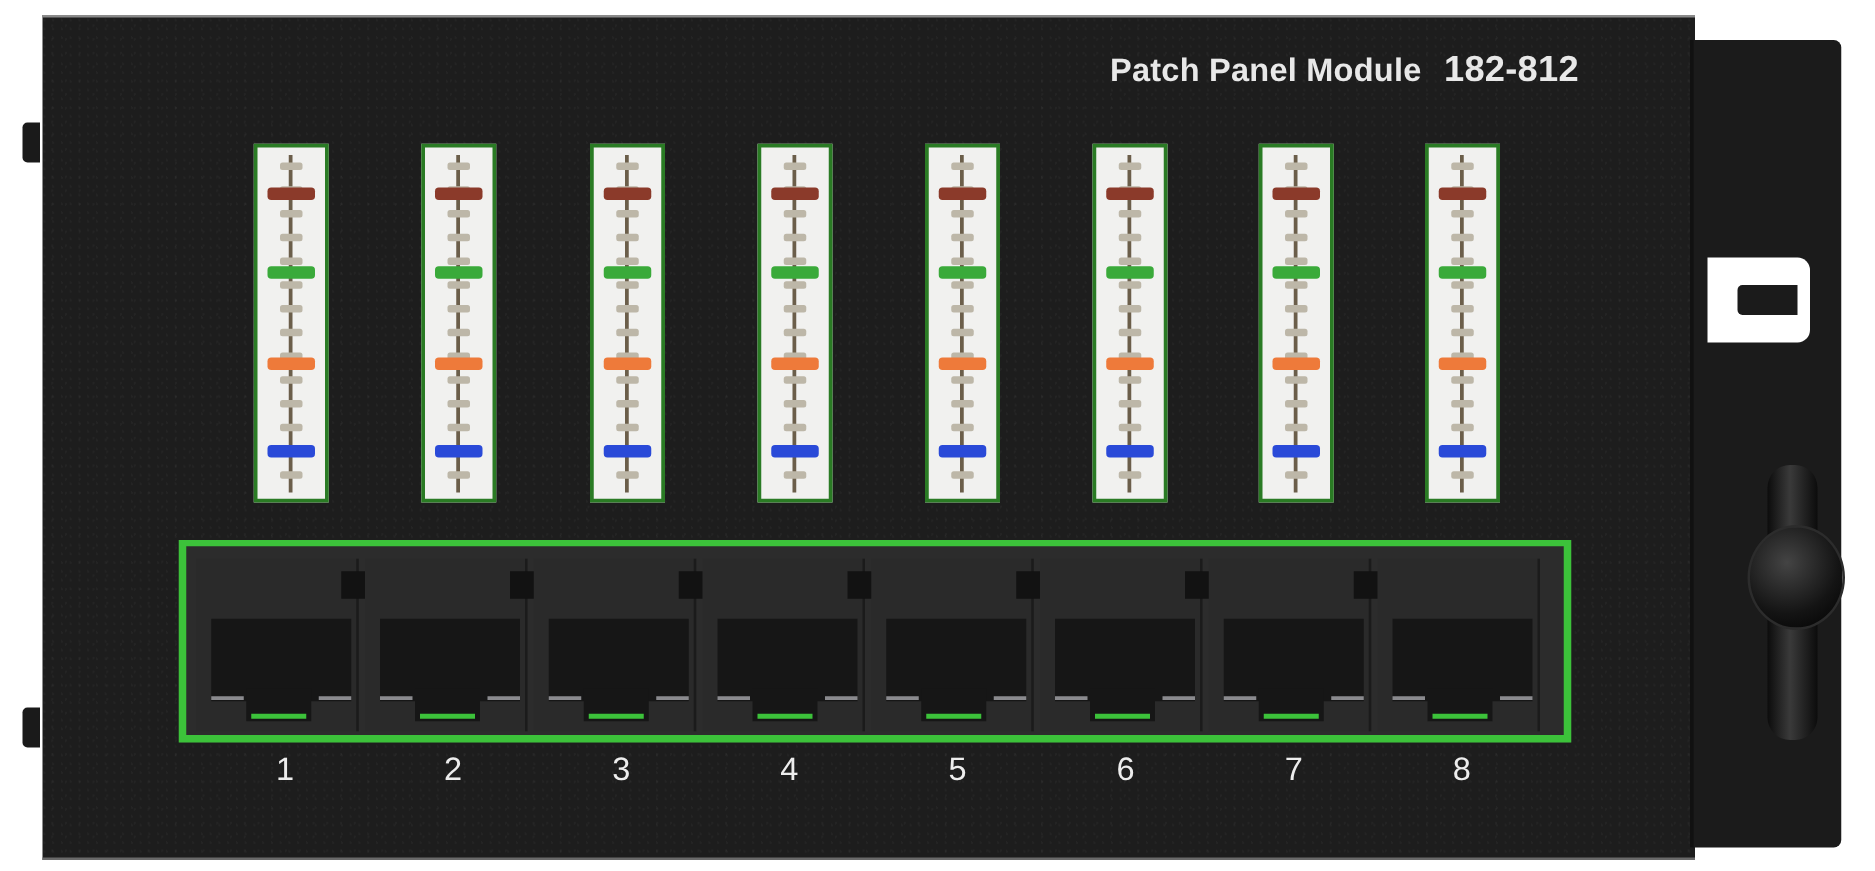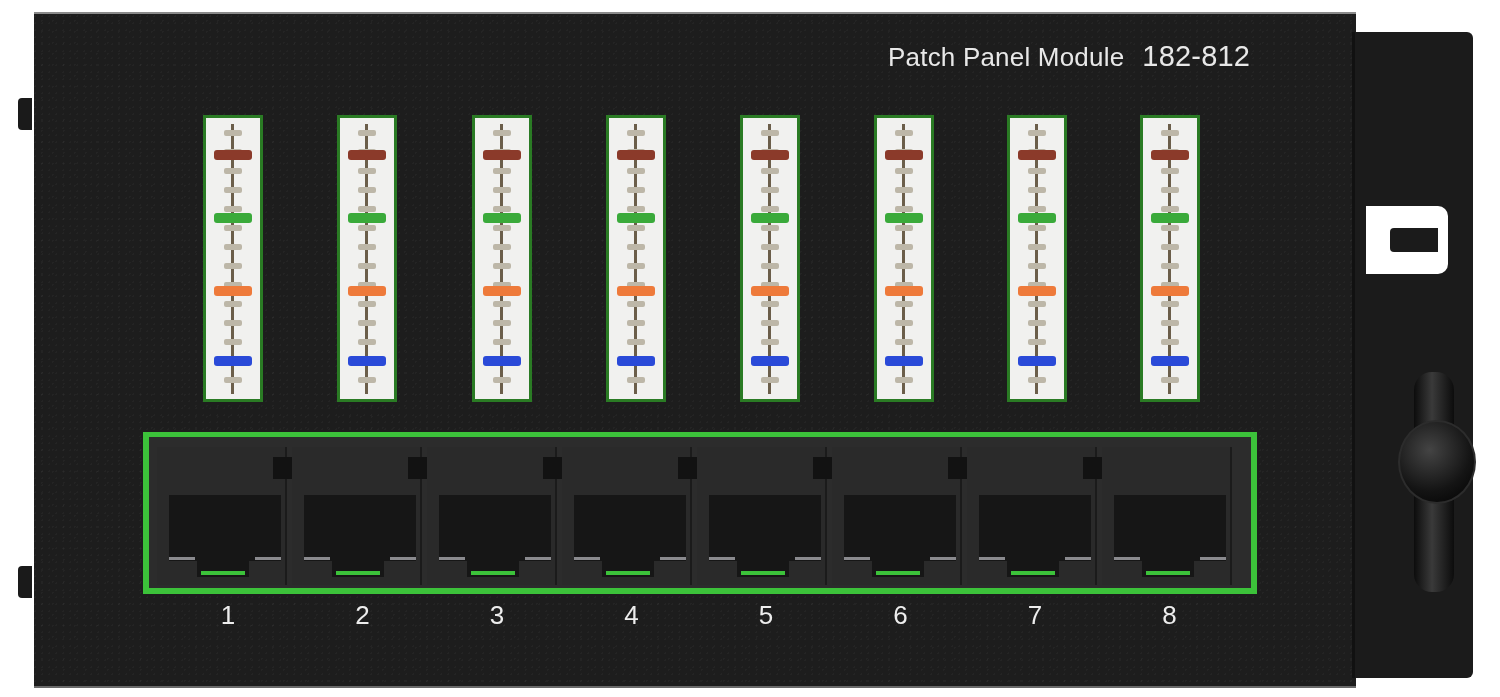--- a/index.html
+++ b/index.html
@@ -30,21 +30,21 @@
   .thumbscrew {
     position:absolute; left:1398px; top:420px; width:74px; height:80px; border-radius:50%;
     background:radial-gradient(circle at 40% 35%, #444 0%, #141414 60%, #000 100%);
     border:2px solid #2c2c2c;
   }
   .screw-shaft {
     position:absolute; left:1414px; top:372px; width:40px; height:220px; border-radius:18px;
     background:linear-gradient(90deg,#0c0c0c,#3a3a3a 45%,#0c0c0c);
   }
   .title {
-    position:absolute; left:888px; top:40px; color:#e8e8e8; font-size:26px; letter-spacing:0.2px;
+    position:absolute; left:888px; top:40px; color:#e8e8e8; font-size:26px; letter-spacing:0.2px;font-weight:bold;
   }
   .title .model { margin-left:18px; font-size:29px; }
   .idc {
     position:absolute; top:115px; width:60px; height:287px;
     background:#f1f1ef; border:3px solid #2a7b24; box-sizing:border-box;
   }
   .pair {
     position:absolute; left:8px; width:38px; height:10px; border-radius:3px;
   }
   .pin {

